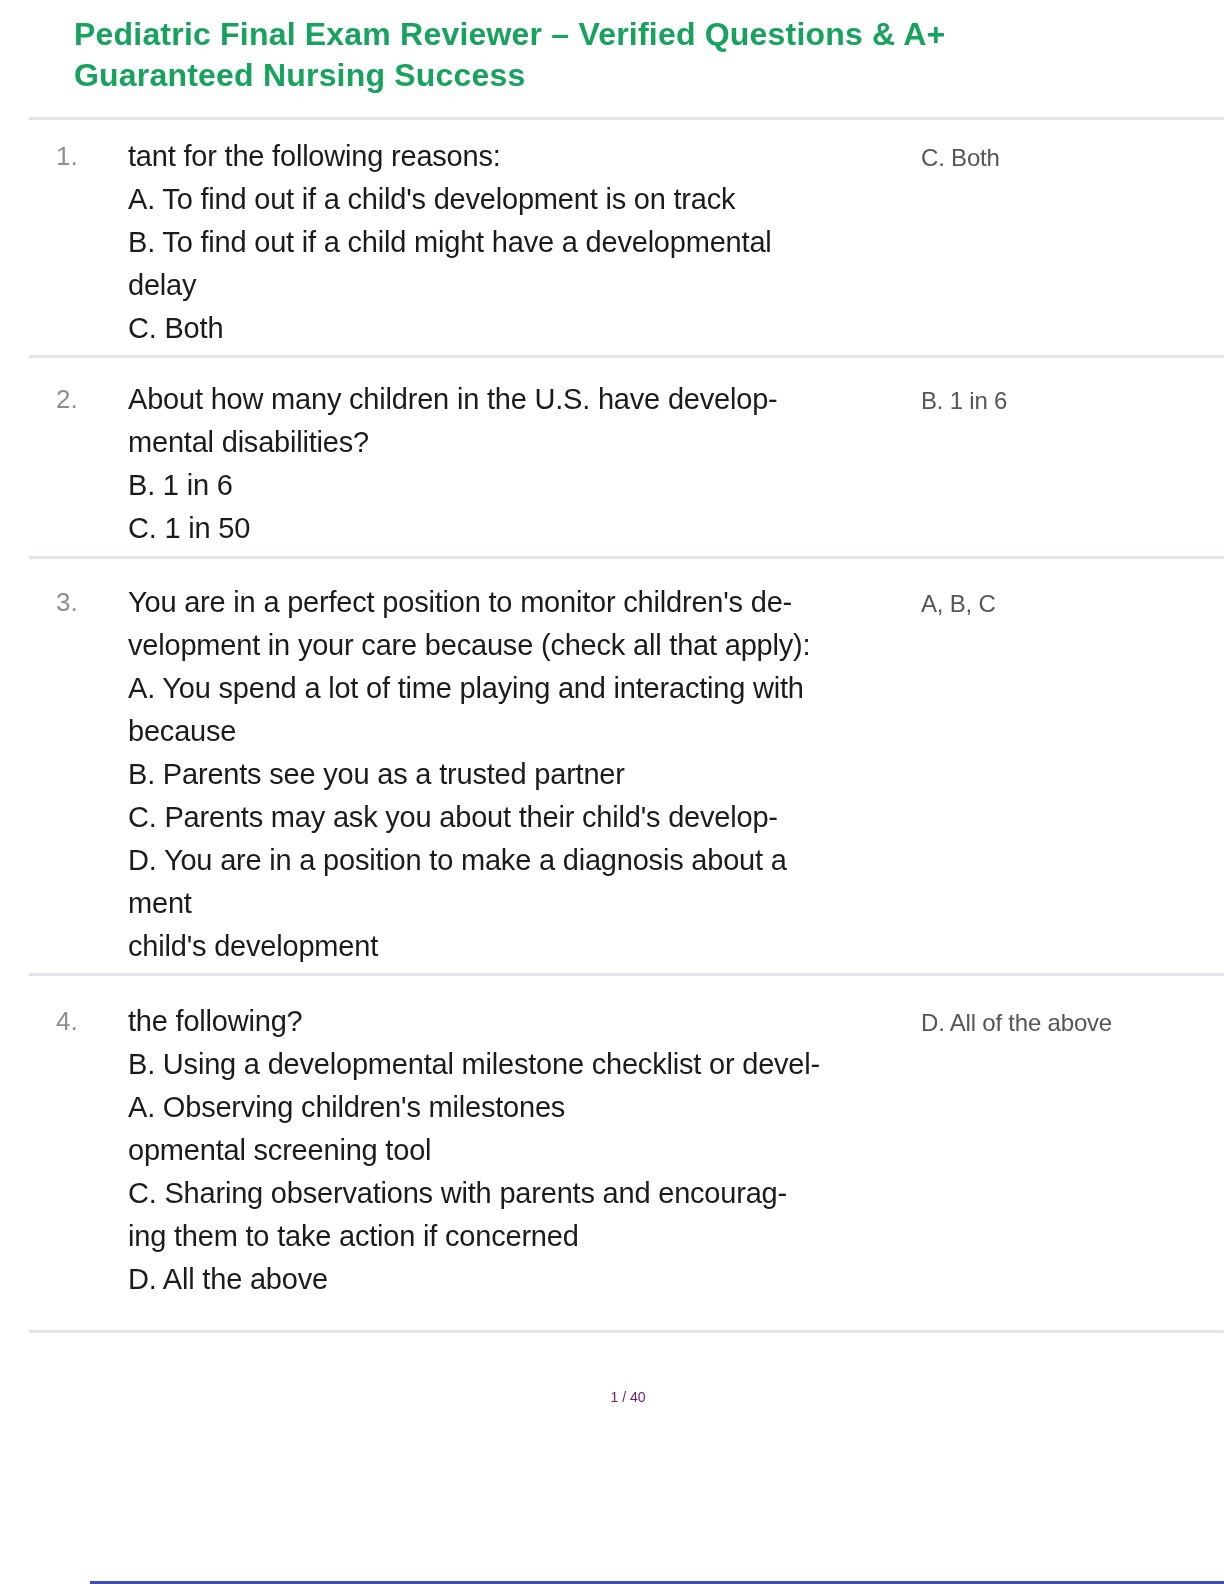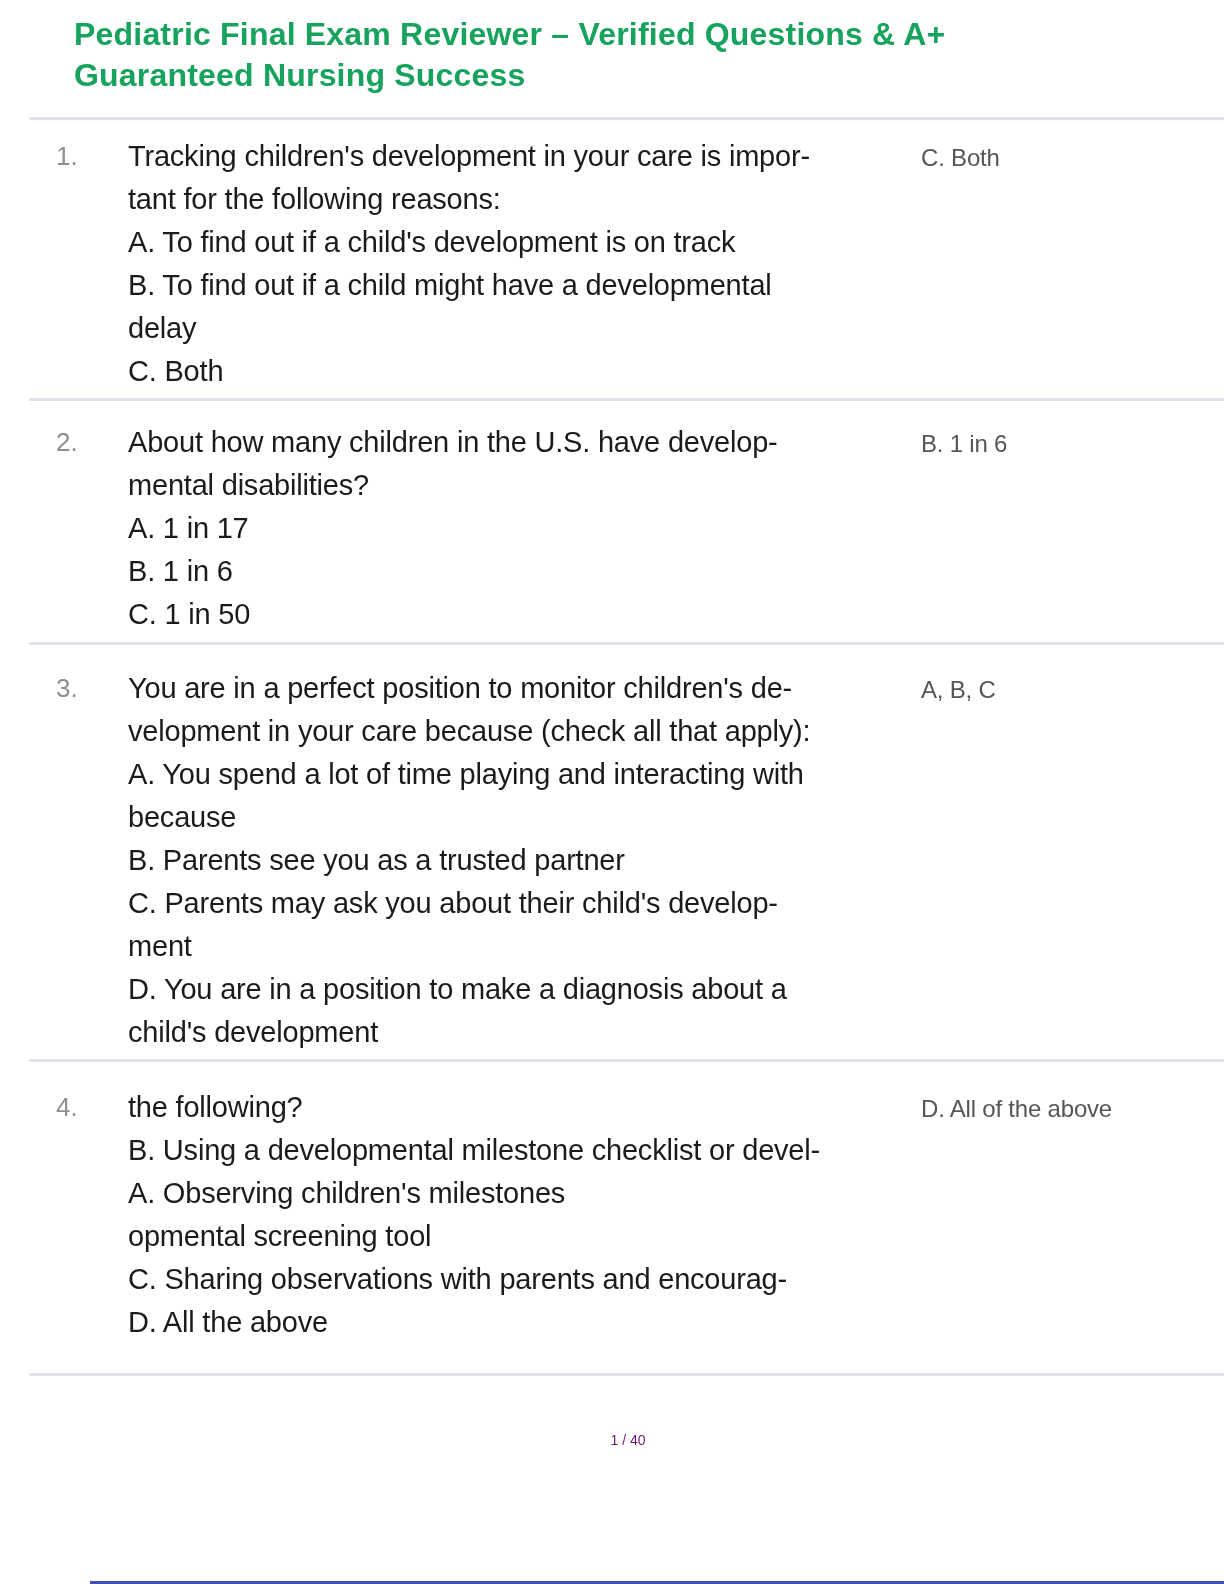--- a/index.html
+++ b/index.html
@@ -96,72 +96,71 @@
   <div class="doc-title">
     <div>Pediatric Final Exam Reviewer – Verified Questions &amp; A+</div>
     <div>Guaranteed Nursing Success</div>
   </div>
 
   <div class="divider d1"></div>
 
   <div class="question-row qm1">
     <div class="q-num">1.</div>
     <div class="q-body">
-        <div class="q-line">Tracking children's development in your care is impor-</div>
         <div class="q-line">tant for the following reasons:</div>
         <div class="q-line">A. To find out if a child's development is on track</div>
         <div class="q-line">B. To find out if a child might have a developmental</div>
         <div class="q-line">delay</div>
         <div class="q-line">C. Both</div>
       </div>
     <div class="q-answer">C. Both</div>
   </div>
 
   <div class="divider d2"></div>
 
   <div class="question-row qm2">
     <div class="q-num">2.</div>
     <div class="q-body">
         <div class="q-line">About how many children in the U.S. have develop-</div>
         <div class="q-line">mental disabilities?</div>
-        <div class="q-line">A. 1 in 17</div>
         <div class="q-line">B. 1 in 6</div>
         <div class="q-line">C. 1 in 50</div>
       </div>
     <div class="q-answer">B. 1 in 6</div>
   </div>
 
   <div class="divider d3"></div>
 
   <div class="question-row qm3">
     <div class="q-num">3.</div>
     <div class="q-body">
         <div class="q-line">You are in a perfect position to monitor children's de-</div>
         <div class="q-line">velopment in your care because (check all that apply):</div>
         <div class="q-line">A. You spend a lot of time playing and interacting with</div>
         <div class="q-line">because</div>
         <div class="q-line">B. Parents see you as a trusted partner</div>
         <div class="q-line">C. Parents may ask you about their child's develop-</div>
+        <div class="q-line">D. You are in a position to make a diagnosis about a</div>
         <div class="q-line">ment</div>
-        <div class="q-line">D. You are in a position to make a diagnosis about a</div>
         <div class="q-line">child's development</div>
       </div>
     <div class="q-answer">A, B, C</div>
   </div>
 
   <div class="divider d4"></div>
 
   <div class="question-row qm4">
     <div class="q-num">4.</div>
     <div class="q-body">
         <div class="q-line">the following?</div>
         <div class="q-line">B. Using a developmental milestone checklist or devel-</div>
         <div class="q-line">A. Observing children's milestones</div>
         <div class="q-line">opmental screening tool</div>
         <div class="q-line">C. Sharing observations with parents and encourag-</div>
+        <div class="q-line">ing them to take action if concerned</div>
         <div class="q-line">D. All the above</div>
       </div>
     <div class="q-answer">D. All of the above</div>
   </div>
 
   <div class="divider d5"></div>
 
   <div class="footer">1 / 40</div>
 
   <div class="bottom-line"></div>

